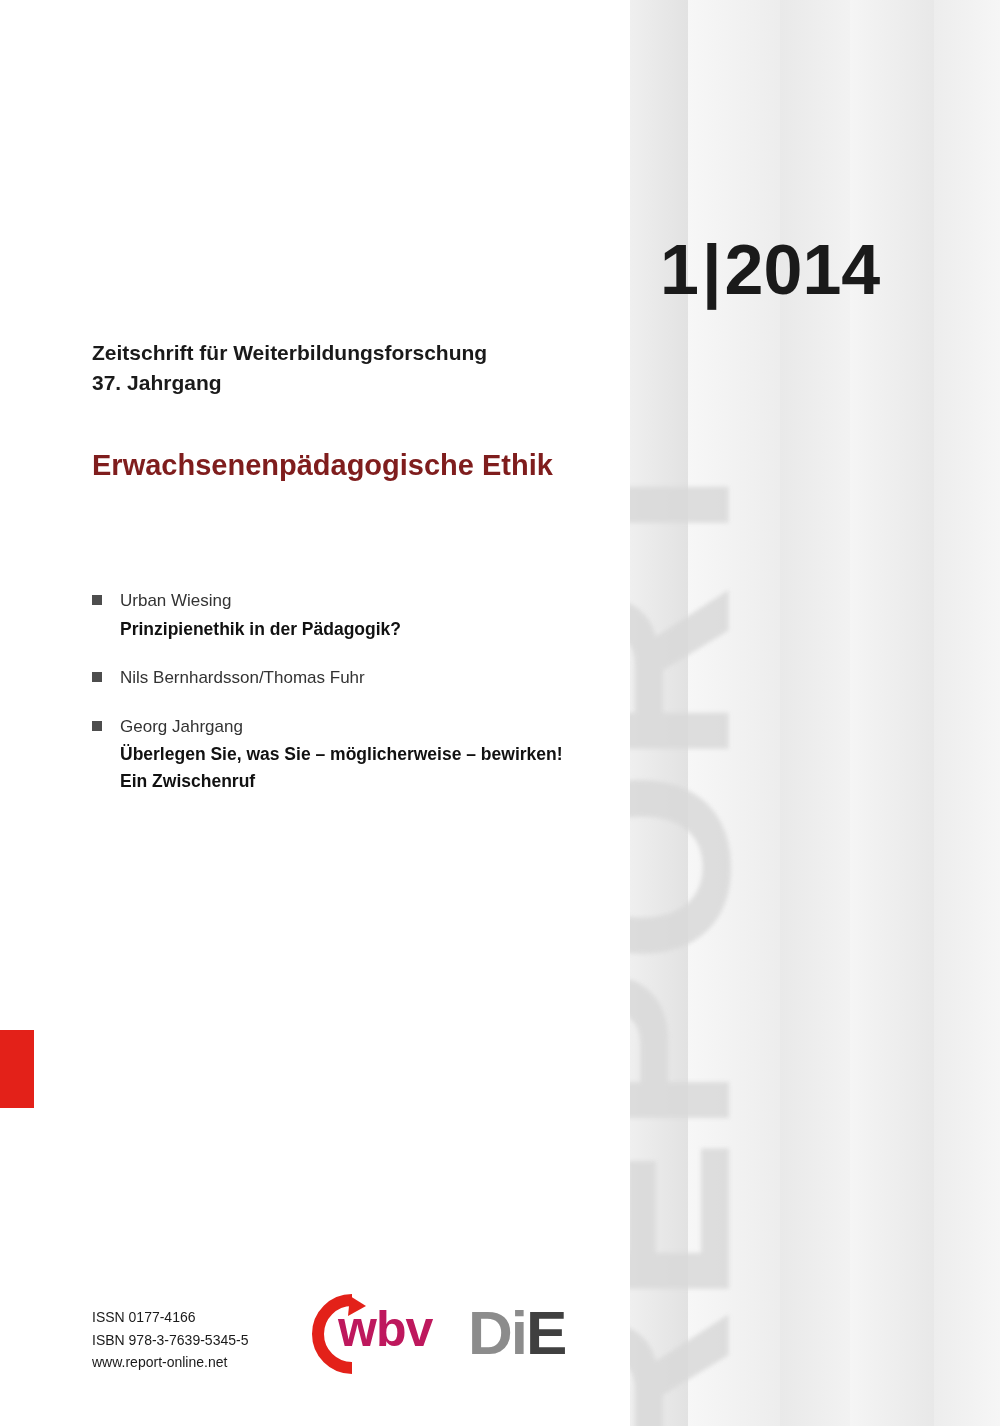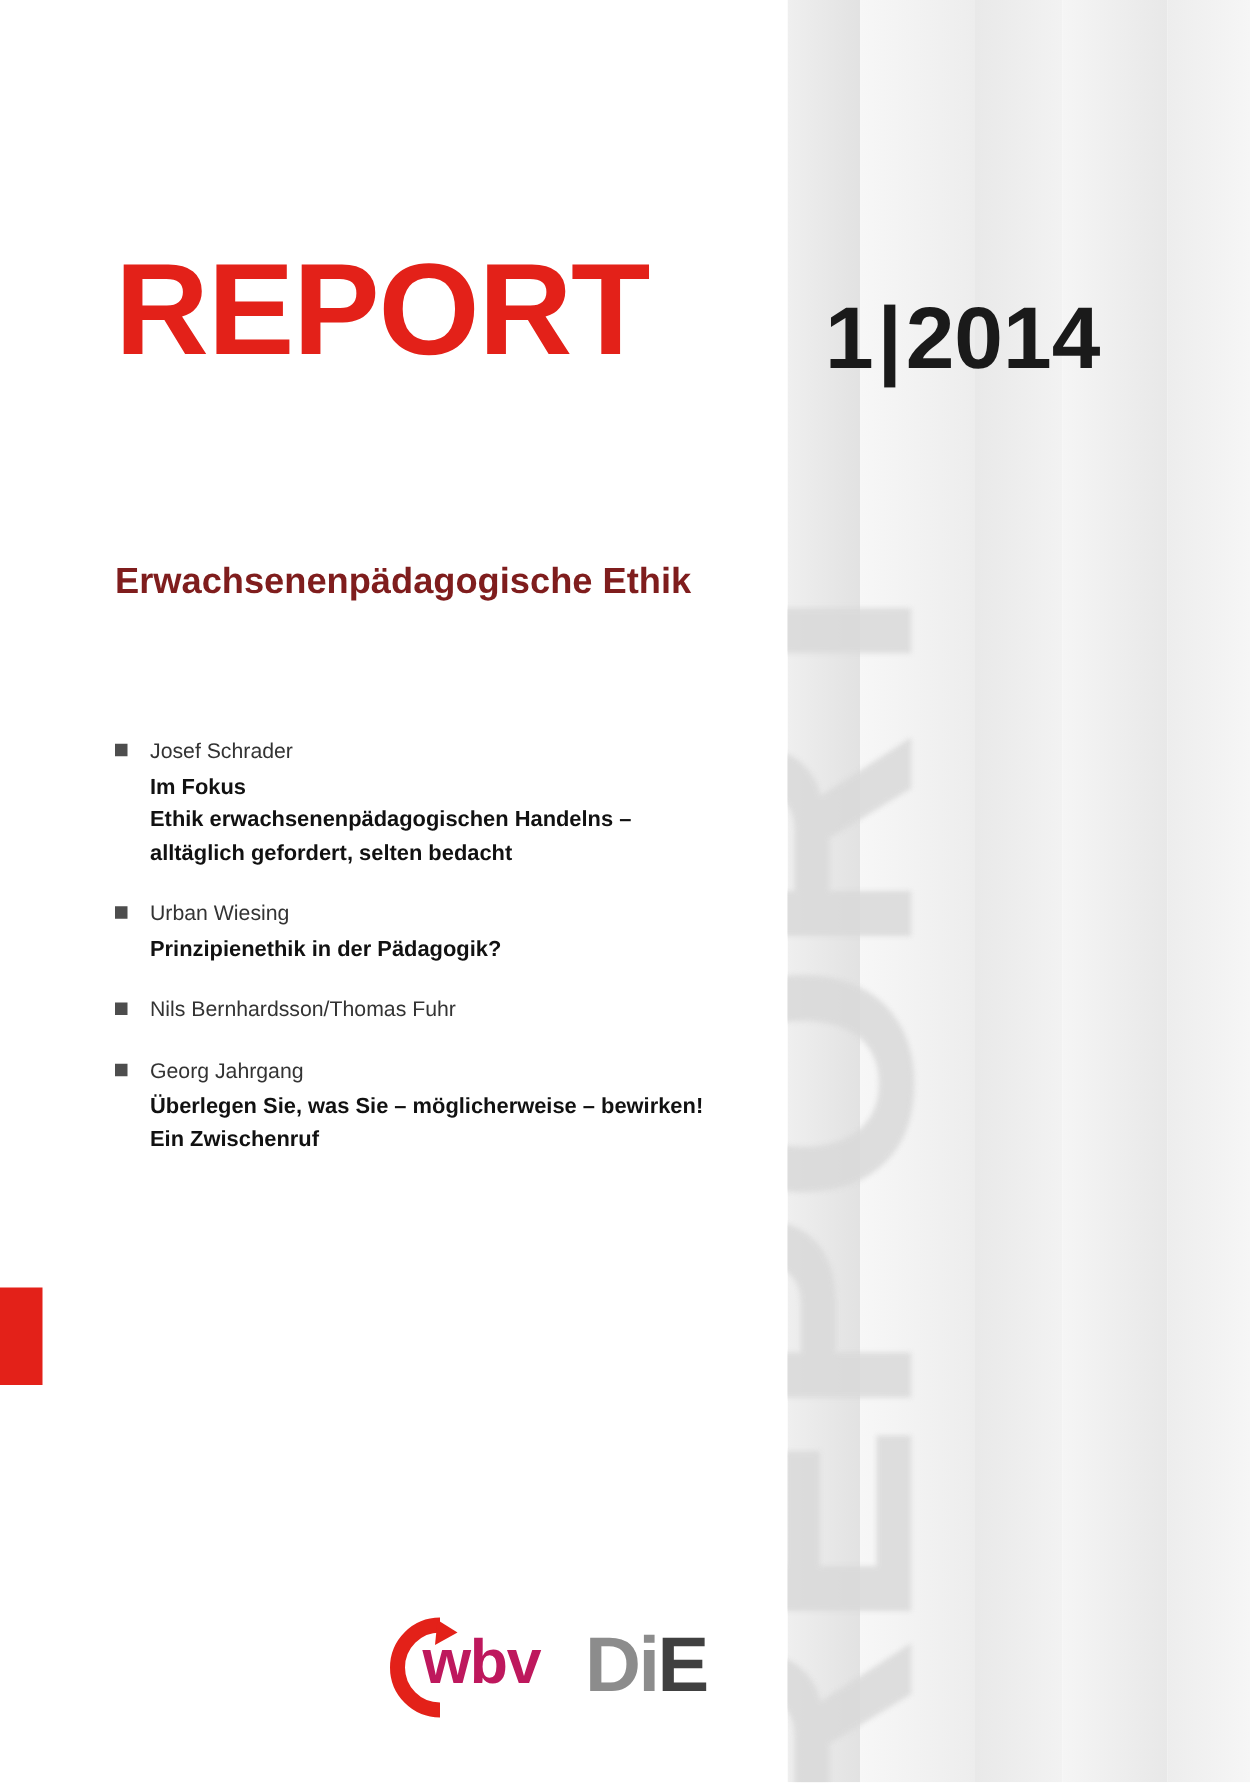--- a/index.html
+++ b/index.html
@@ -214,38 +214,34 @@
     <div class="bg-strip s1"></div>
     <div class="bg-strip s2"></div>
     <div class="bg-strip s3"></div>
     <div class="bg-strip s4"></div>
     <div class="bg-strip s5"></div>
     <div class="watermark">REPORT</div>
   </div>
 
   <div class="left-tab"></div>
 
-  <div class="masthead">REPORT</div>
 
   <div class="issue">
     <span>1</span><span class="bar">|</span><span>2014</span>
   </div>
 
+  <div class="subtitle">
+    <div>Zeitschrift für Weiterbildungsforschung</div>
+    <div>37. Jahrgang</div>
+  </div>
 
   <div class="issue-title">Erwachsenenpädagogische Ethik</div>
 
   <div class="toc">
 
-    <div class="toc-entry">
-      <span class="toc-bullet"></span>
-      <div class="toc-author">Josef Schrader</div>
-      <div class="toc-title">Im Fokus
-Ethik erwachsenenpädagogischen Handelns –
-alltäglich gefordert, selten bedacht</div>
-    </div>
 
     <div class="toc-entry">
       <span class="toc-bullet"></span>
       <div class="toc-author">Urban Wiesing</div>
       <div class="toc-title">Prinzipienethik in der Pädagogik?</div>
     </div>
 
     <div class="toc-entry">
       <span class="toc-bullet"></span>
       <div class="toc-author">Nils Bernhardsson/Thomas Fuhr</div>
@@ -253,20 +249,25 @@
 
     <div class="toc-entry">
       <span class="toc-bullet"></span>
       <div class="toc-author">Georg Jahrgang</div>
       <div class="toc-title">Überlegen Sie, was Sie – möglicherweise – bewirken!
 Ein Zwischenruf</div>
     </div>
 
   </div>
 
+  <div class="imprint">
+    <div>ISSN 0177-4166</div>
+    <div>ISBN 978-3-7639-5345-5</div>
+    <div>www.report-online.net</div>
+  </div>
 
   <div class="logos">
     <svg class="wbv-logo" viewBox="0 0 160 92">
       <path d="M 56 12 A 32 32 0 1 0 56 80" fill="none" stroke="#e32119" stroke-width="12"></path>
       <path d="M 54 8 L 70 18 L 52 28 Z" fill="#e32119"></path>
     </svg>
     <div class="wbv-word">wbv</div>
     <div class="die-logo"><span>Di</span><span class="e-block">E</span></div>
   </div>
 

